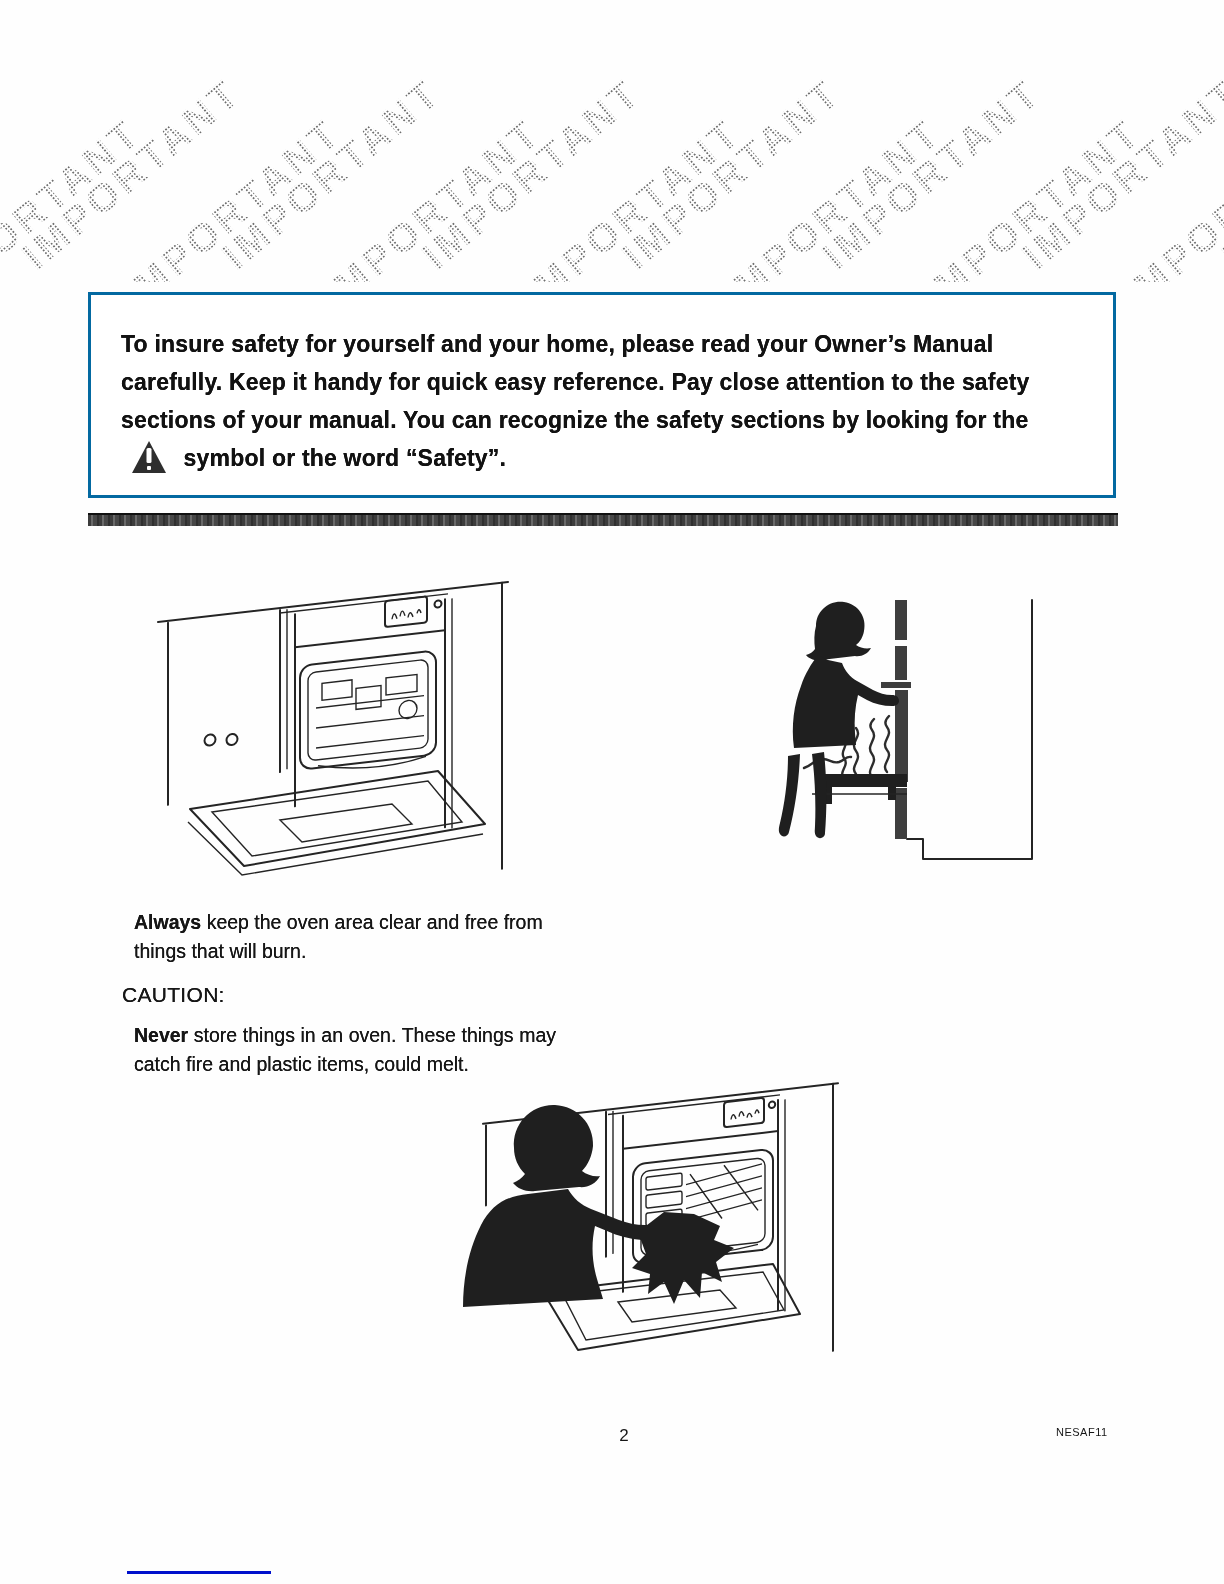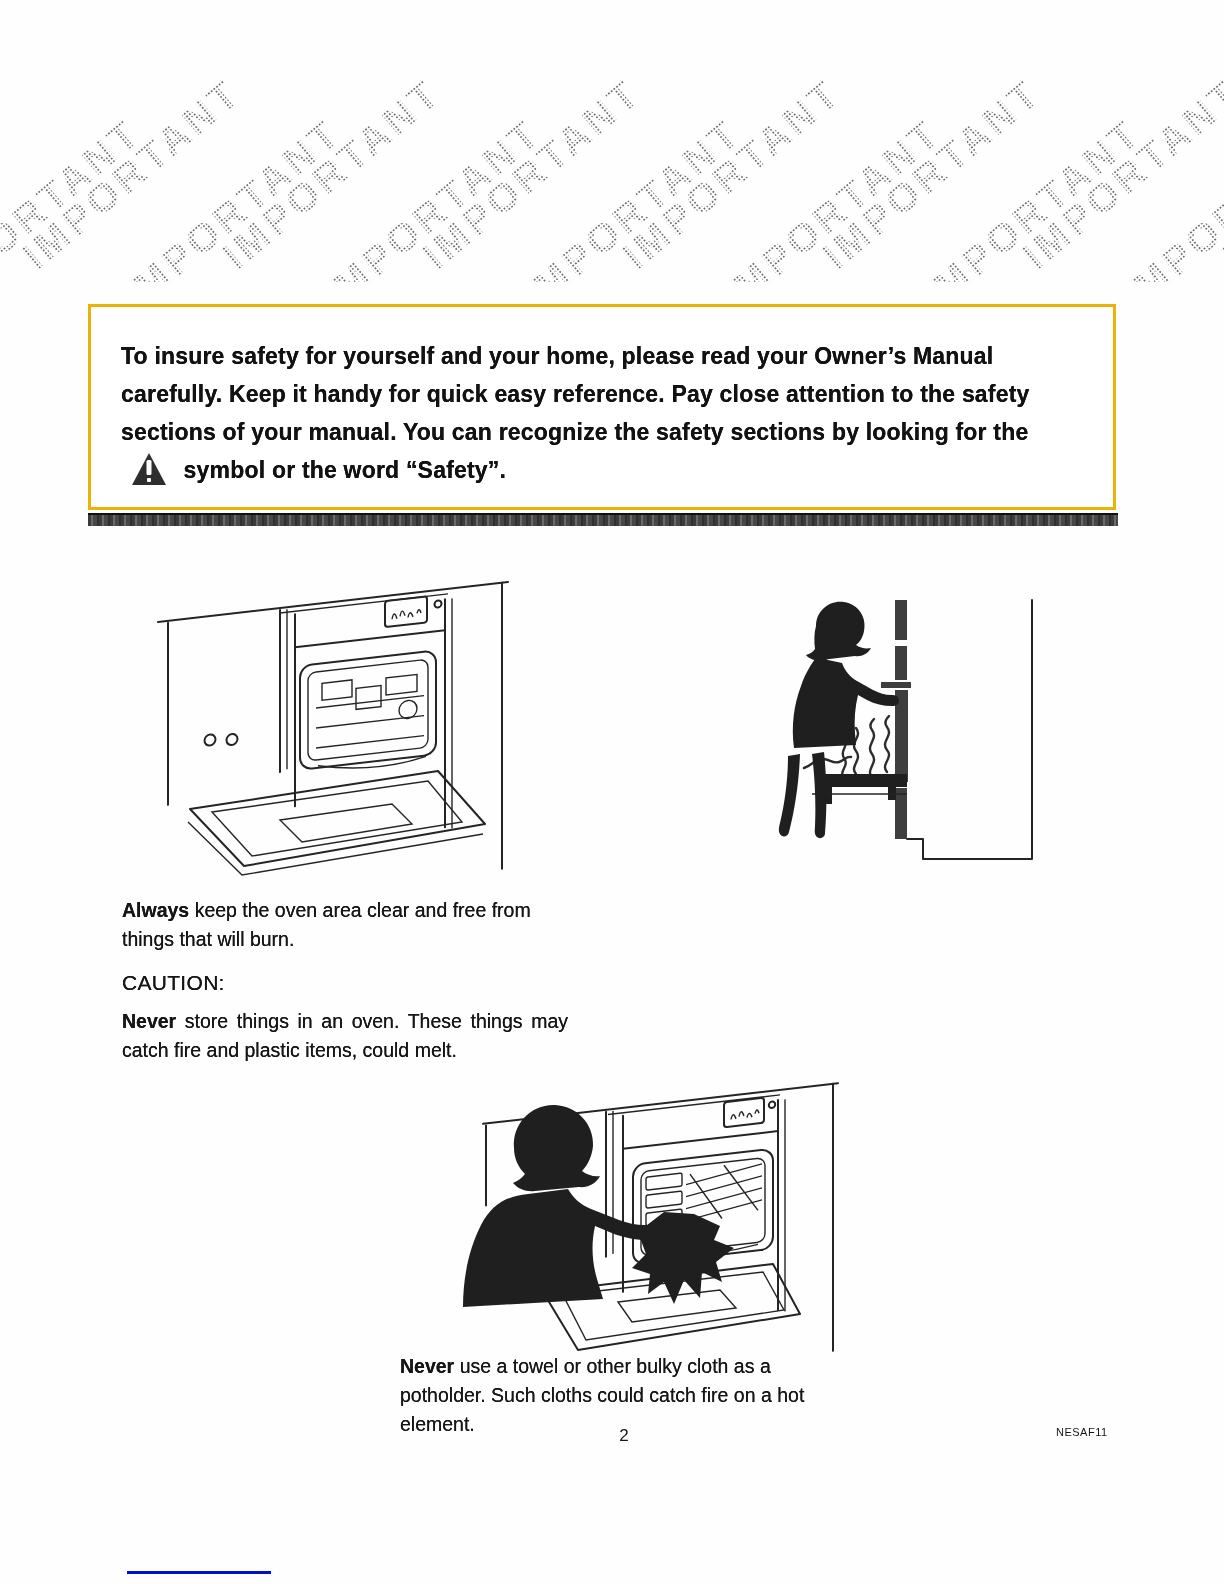--- a/index.html
+++ b/index.html
@@ -18,22 +18,22 @@
   @supports ((-webkit-background-clip:text) or (background-clip:text)){
     .wm-word{
       background-image:radial-gradient(#6f6f6f 1.05px,rgba(110,110,110,0) 1.2px);
       background-size:3.5px 3.5px;
       -webkit-background-clip:text;background-clip:text;
       color:transparent;-webkit-text-fill-color:transparent;
     }
   }
   
   .notice-box{
-    position:absolute;left:88px;top:304px;width:1028px;height:206px;
-    border:3px solid #eab308;box-sizing:border-box;
+    position:absolute;left:88px;top:292px;width:1028px;height:206px;
+    border:3px solid #0369a1;box-sizing:border-box;
     padding:30px 34px 0 30px;background:#fff;
   }
   .notice-text{
     font-size:23px;font-weight:bold;line-height:38px;letter-spacing:.2px;
     color:#121212;text-shadow:0 0 .4px #000;
   }
   .tri-icon{display:inline-block;vertical-align:-8px;margin:0 10px;}
   .notice-bar{
     position:absolute;left:88px;top:513px;width:1030px;height:11px;
     background:repeating-linear-gradient(90deg,#3c3c3c 0 3px,#6a6a6a 3px 5px,#474747 5px 9px,#2f2f2f 9px 11px);
@@ -42,21 +42,21 @@
   
   .illo{position:absolute;}
   .illo svg{display:block;}
   .line{stroke:#242424;stroke-width:2;fill:none;stroke-linecap:round;stroke-linejoin:round;}
   .thin{stroke:#242424;stroke-width:1.4;fill:none;}
   .solid{fill:#1f1f1f;stroke:none;}
   .strip{fill:#3e3e3e;stroke:none;}
   .heat{stroke:#2c2c2c;stroke-width:2.4;fill:none;stroke-linecap:round;}
   
   .col{position:absolute;font-size:19.5px;line-height:29px;text-shadow:0 0 .35px #111;}
-  .col p{margin:0;}
+  .col p{margin:12px;}
   .col .just{text-align:justify;}
   .caution{font-size:21px;font-weight:normal;margin:14px 0 10px 0 !important;letter-spacing:.3px;}
   .lead{font-weight:bold;}
   .caption{position:absolute;font-size:19.5px;line-height:29px;text-shadow:0 0 .3px #222;}
   .pagenum{position:absolute;font-size:17px;}
   .doccode{position:absolute;font-size:11px;letter-spacing:.5px;}
   .footer-line{position:absolute;left:127px;top:1571px;width:144px;height:3px;}
 </style>
 </head>
 <body>
@@ -194,24 +194,18 @@
       </g>
       <path class="line" d="M115,240 L345,212 L372,262 L150,298 Z"></path>
       <path class="thin" d="M135,243 L335,220 L356,258 L158,288 Z"></path>
       <path class="thin" d="M190,250 L292,238 L308,256 L204,270 Z"></path>
       <path class="solid" d="M86,96 c-2,-24 17,-44 41,-43 c22,1 39,19 38,41 c-1,10 -5,19 -11,25 c5,4 12,6 18,5 c-4,8 -13,12 -21,11 l-44,4 c-9,1 -17,-2 -22,-8 c5,-2 9,-5 12,-9 c-7,-7 -11,-16 -11,-26 z"></path>
       <path class="solid" d="M100,142 l40,-5 c5,9 13,16 23,20 l28,11 c8,3 17,5 26,5 l14,0 c6,0 10,4 10,9 c0,5 -5,9 -11,8 l-16,-2 c-12,-1 -24,-4 -35,-9 l-12,-5 c-4,18 -3,36 2,53 l6,20 -140,8 c0,-30 6,-58 18,-82 c11,-21 26,-29 47,-31 z"></path>
       <path class="solid" d="M210,180 l26,-20 30,2 26,12 -6,14 20,8 -18,14 6,20 -20,-10 -2,26 -16,-18 -10,24 -10,-22 -16,12 2,-20 -18,-6 14,-14 z"></path>
     </svg>
   </div>
 
-  <div class="caption" style="left:400px;top:1352px;width:460px;">
-    <p style="margin:0">
-      <span class="lead">Never</span>
-      <span>use a towel or other bulky cloth as a potholder.  Such cloths could catch fire on a hot element.</span>
-    </p>
-  </div>
 
   <div class="pagenum" style="left:604px;top:1426px;width:40px;text-align:center;">2</div>
   <div class="doccode" style="left:1056px;top:1426px;">NESAF11</div>
   <div class="footer-line" style="background: rgb(0, 16, 204);"></div>
 
 </div>
 
 </body></html>

